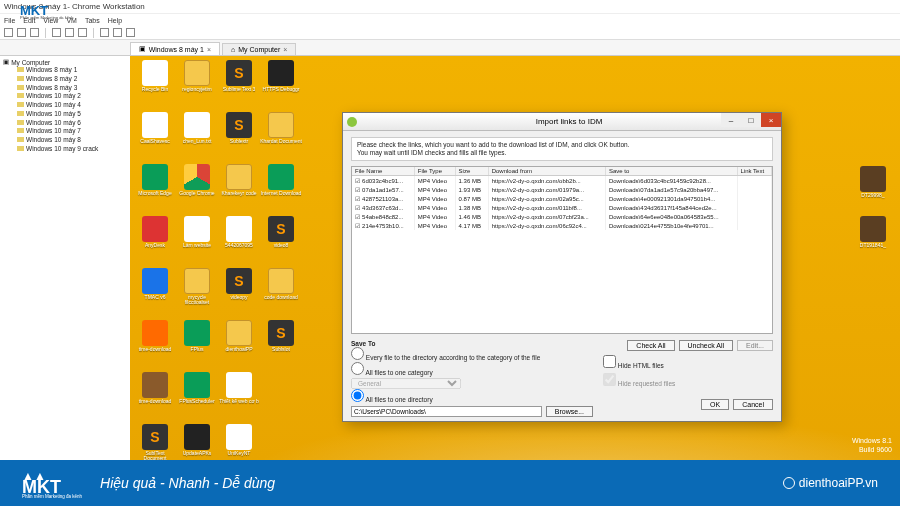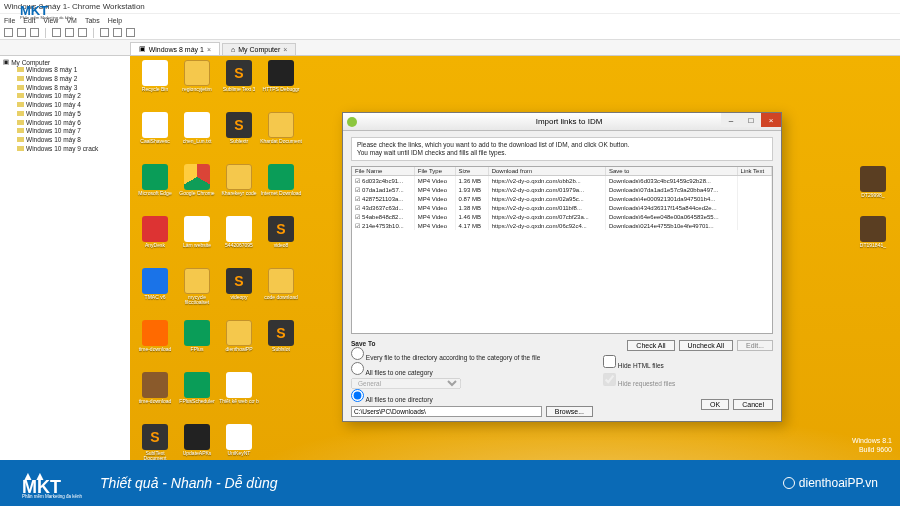--- a/index.html
+++ b/index.html
@@ -412,18 +412,18 @@
       </div>
     </div>
   </div>
 </div>
 
 <div class="brandbar">
   <div class="blogo">
     <span style="font-size:12px;">▲▲</span><br><span>MKT</span>
     <small>Phần mềm Marketing đa kênh</small>
   </div>
-  <div class="slogan">Thiết quả - Nhanh - Dễ dùng</div>
+  <div class="slogan">Hiệu quả - Nhanh - Dễ dùng</div>
   <div class="site">
     <span class="globe"></span>
     <span>dienthoaiPP.vn</span>
   </div>
 </div>
 
 </body></html>

